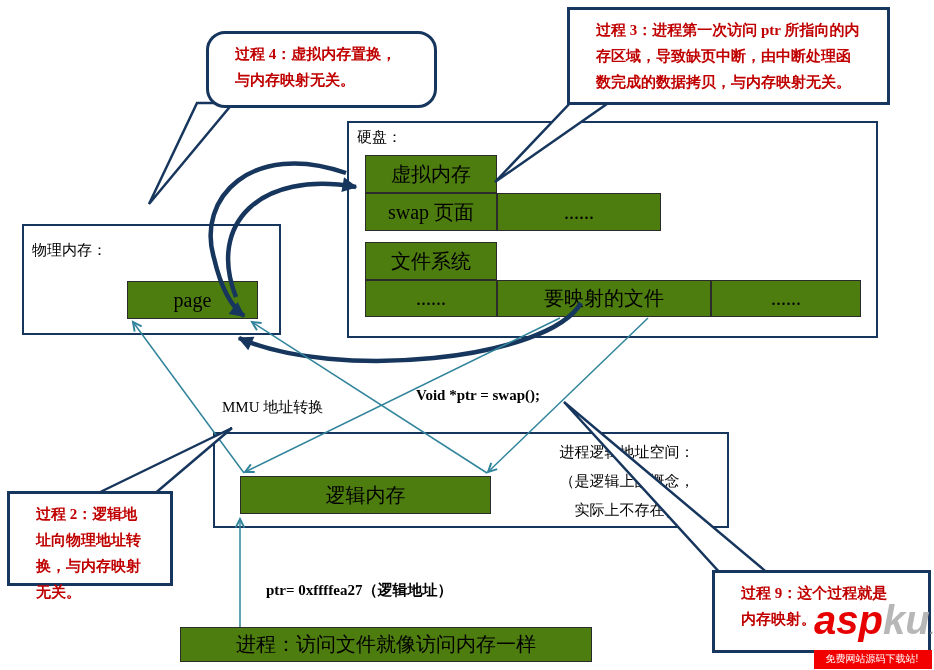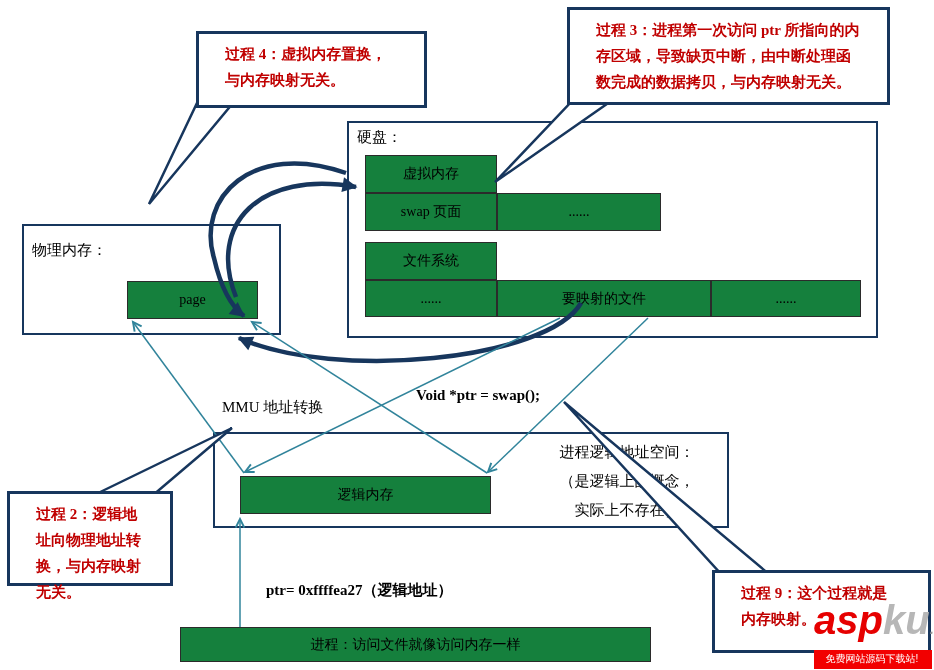--- a/index.html
+++ b/index.html
@@ -10,22 +10,22 @@
   }
   svg.overlay { position:absolute; left:0; top:0; z-index:2; pointer-events:none; }
 
   .callout {
     position:absolute; z-index:3; background:#fff;
     border:3px solid #17365d; color:#c00000; font-weight:bold;
     font-size:15px; line-height:26px; padding:7px 26px;
   }
   .outer-box { position:absolute; z-index:1; border:2px solid #17365d; background:transparent; }
   .inner-box {
-    position:absolute; z-index:1; border:1.5px solid #2b2b2b; background:#15803d;
-    display:flex; align-items:center; justify-content:center; font-size:14px;
+    position:absolute; z-index:1; border:1.5px solid #2b2b2b; background:#4d7c0f;
+    display:flex; align-items:center; justify-content:center; font-size:20px;
   }
   .box-title { position:absolute; z-index:1; font-size:15px; white-space:nowrap; }
   .label { position:absolute; z-index:3; font-size:15px; white-space:nowrap; }
   .bold { font-weight:bold; }
   .logical-text { position:absolute; z-index:1; font-size:15px; line-height:29px; text-align:center; }
 
   .watermark { position:absolute; z-index:4; right:2px; bottom:1px; width:118px; }
   .wm-line { font-family:"Liberation Sans","DejaVu Sans",sans-serif; font-style:italic; font-weight:bold; line-height:40px; white-space:nowrap; }
   .wm-asp { font-size:40px; color:#e60000; }
   .wm-ku  { font-size:40px; color:#b7b7b7; }
@@ -56,21 +56,21 @@
   <div class="inner-box" style="left:127px; top:281px; width:131px; height:38px;">page</div>
 
   <div class="outer-box" style="left:213px; top:432px; width:516px; height:96px;"></div>
   <div class="logical-text" style="left:528px; top:438px; width:198px;">
     <div>进程逻辑地址空间：</div>
     <div>（是逻辑上的概念，</div>
     <div>实际上不存在）</div>
   </div>
   <div class="inner-box" style="left:240px; top:476px; width:251px; height:38px;">逻辑内存</div>
 
-  <div class="inner-box" style="left:180px; top:627px; width:471px; height:35px;">进程：访问文件就像访问内存一样</div>
+  <div class="inner-box" style="left:180px; top:627px; width:412px; height:35px;">进程：访问文件就像访问内存一样</div>
 
   <svg class="overlay" width="934" height="670" viewBox="0 0 934 670">
     <defs>
       <marker id="tealV" viewBox="0 0 12 12" refX="10" refY="6" markerWidth="13" markerHeight="13" markerUnits="userSpaceOnUse" orient="auto">
         <path d="M2,2 L10,6 L2,10" fill="none" stroke="#31849b" stroke-width="1.8"></path>
       </marker>
       <marker id="navyTri" viewBox="0 0 12 12" refX="10" refY="6" markerWidth="18" markerHeight="18" markerUnits="userSpaceOnUse" orient="auto">
         <path d="M1,1 L11,6 L1,11 Z" fill="#17365d"></path>
       </marker>
     </defs>
@@ -84,21 +84,21 @@
     <line x1="560" y1="318" x2="245" y2="472" stroke="#31849b" stroke-width="1.5" marker-end="url(#tealV)"></line>
     <line x1="648" y1="318" x2="488" y2="472" stroke="#31849b" stroke-width="1.5" marker-end="url(#tealV)"></line>
     <line x1="240" y1="627" x2="240" y2="519" stroke="#31849b" stroke-width="1.5" marker-end="url(#tealV)"></line>
 
     <polygon points="197,103 233,103 149,204" fill="#fff" stroke="#17365d" stroke-width="2.5"></polygon>
     <polygon points="574,99 614,99 495,182" fill="#fff" stroke="#17365d" stroke-width="2.5"></polygon>
     <polygon points="92,496 152,496 232,428" fill="#fff" stroke="#17365d" stroke-width="2.5"></polygon>
     <polygon points="722,575 770,575 564,402" fill="#fff" stroke="#17365d" stroke-width="2.5"></polygon>
   </svg>
 
-  <div class="callout" style="left:196px; top:31px; width:231px; height:77px;">过程 4：虚拟内存置换，与内存映射无关。</div>
+  <div class="callout" style="left:206px; top:31px; width:231px; height:77px;border-radius:19px;">过程 4：虚拟内存置换，与内存映射无关。</div>
   <div class="callout" style="left:567px; top:7px; width:323px; height:98px;">过程 3：进程第一次访问 ptr 所指向的内存区域，导致缺页中断，由中断处理函数完成的数据拷贝，与内存映射无关。</div>
   <div class="callout" style="left:7px; top:491px; width:166px; height:95px;">过程 2：逻辑地址向物理地址转换，与内存映射无关。</div>
   <div class="callout" style="left:712px; top:570px; width:219px; height:83px;">过程 9：这个过程就是内存映射。</div>
 
   <div class="label" style="left:222px; top:398px;">MMU 地址转换</div>
   <div class="label bold" style="left:416px; top:387px;">Void *ptr = swap();</div>
   <div class="label bold" style="left:266px; top:581px;">ptr= 0xffffea27（逻辑地址）</div>
 
   <div class="watermark">
     <div class="wm-line">

